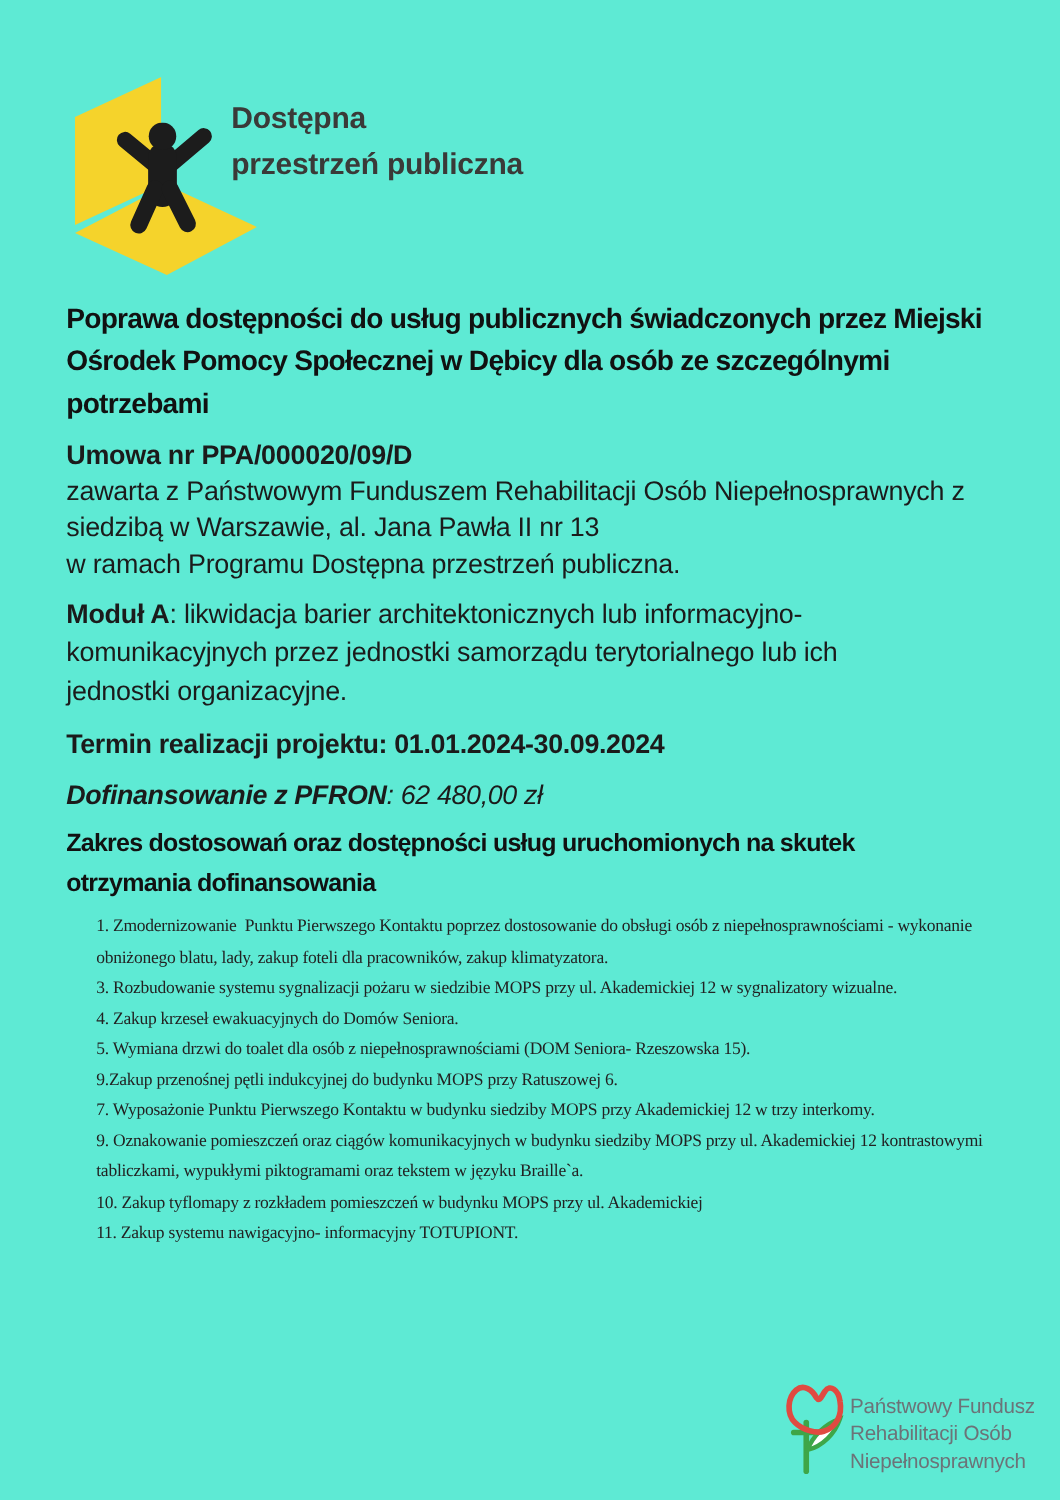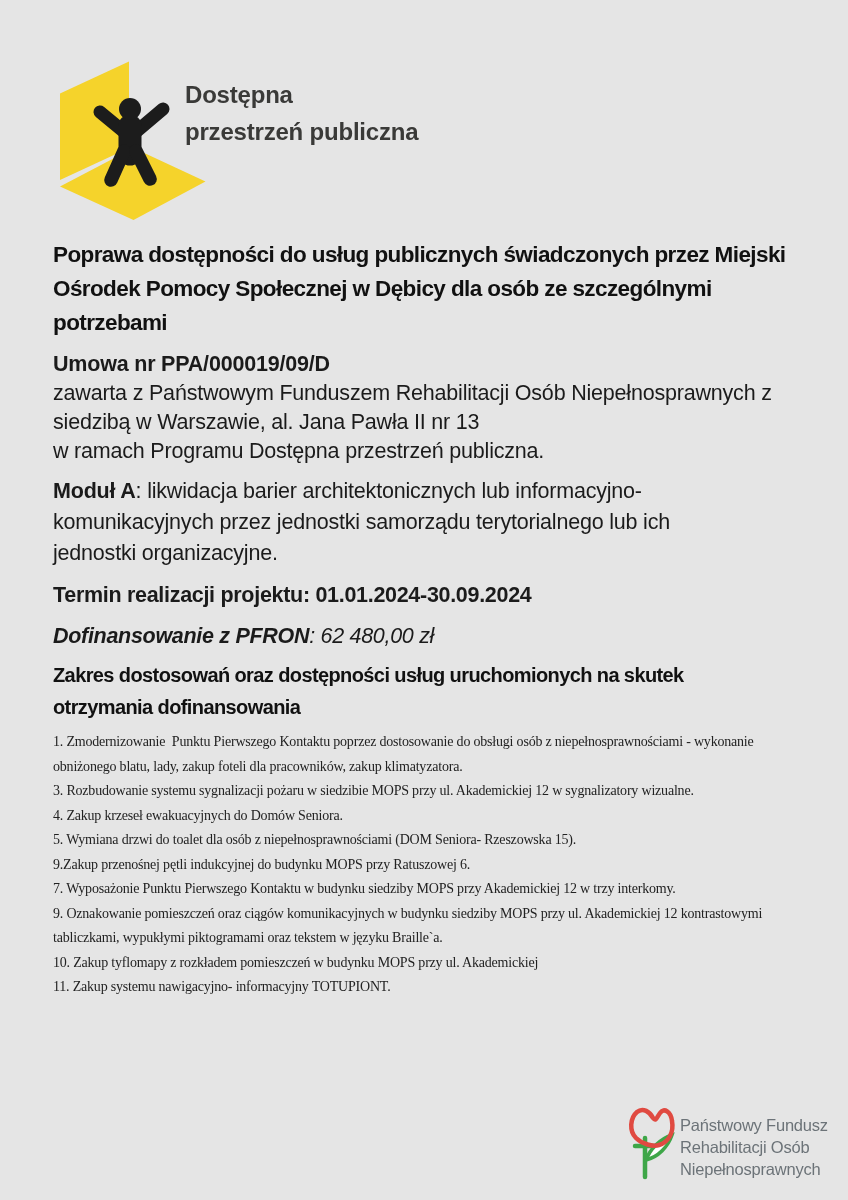--- a/index.html
+++ b/index.html
@@ -1,20 +1,20 @@
 <!DOCTYPE html>
 <html><head>
 <meta charset="utf-8">
 <style>
   html, body { margin: 0; padding: 0; background: #ffffff; }
   .page {
     position: relative;
     width: 848px;
     height: 1200px;
-    background: #e5e5e5;
+    background: #5eead4;
     overflow: hidden;
     font-family: "Liberation Sans", sans-serif;
     color: #1b1b1b;
   }
 
   
   .logo-mark { position: absolute; left: 57px; top: 60px; width: 150px; height: 160px; }
   .logo-wall, .logo-floor { position: absolute; inset: 0; background: #F5D32B; }
   .logo-wall  { clip-path: polygon(48% 1%, 2% 21%, 2% 75%, 48% 55%); }
   .logo-floor { clip-path: polygon(2% 79%, 51% 55%, 99% 76%, 51% 100%); }
@@ -40,21 +40,21 @@
   .p-module { margin: 10px 0 11px 0; font-size: 21.5px; line-height: 31px; letter-spacing: -0.2px; }
   .p-inline { margin: 0 0 11px 0; font-size: 21.5px; line-height: 30px; letter-spacing: -0.3px; }
   .p-inline.last { margin-bottom: 8px; font-style: italic; }
   .scope-heading {
     margin: 0 0 7px 0;
     font-size: 20px; font-weight: bold; line-height: 32px;
     letter-spacing: -0.6px; color: #111;
   }
 
   .scope-list { font-family: "Liberation Serif", serif; font-size: 14px; letter-spacing: -0.2px; color: #222; }
-  .scope-item { line-height: 24.5px; white-space: pre-wrap; }
+  .scope-item { line-height: 24.5px; white-space: pre-wrap; margin-left: 24px; }
 
   
   .pfron { position: absolute; left: 628px; top: 1102px; width: 200px; }
   .pfron-icon { position: absolute; left: 0; top: 2px; }
   .pfron-text {
     position: absolute; left: 52px; top: 12px;
     font-size: 16.5px; line-height: 22px; color: #6C7378; letter-spacing: -0.2px;
   }
 </style>
 </head>
@@ -79,21 +79,21 @@
   <div class="brand-text lines">Dostępna
 przestrzeń publiczna</div>
 
   <div class="content">
 
     <h1 class="doc-title lines">Poprawa dostępności do usług publicznych świadczonych przez Miejski
 Ośrodek Pomocy Społecznej w Dębicy dla osób ze szczególnymi
 potrzebami</h1>
 
     <p class="p-contract">
-      <strong>Umowa nr PPA/000019/09/D</strong><span class="lines">zawarta z Państwowym Funduszem Rehabilitacji Osób Niepełnosprawnych z
+      <strong>Umowa nr PPA/000020/09/D</strong><span class="lines">zawarta z Państwowym Funduszem Rehabilitacji Osób Niepełnosprawnych z
 siedzibą w Warszawie, al. Jana Pawła II nr 13
 w ramach Programu Dostępna przestrzeń publiczna.</span>
     </p>
 
     <p class="p-module">
       <strong>Moduł A</strong><span class="lines">: likwidacja barier architektonicznych lub informacyjno-
 komunikacyjnych przez jednostki samorządu terytorialnego lub ich
 jednostki organizacyjne.</span>
     </p>
 

